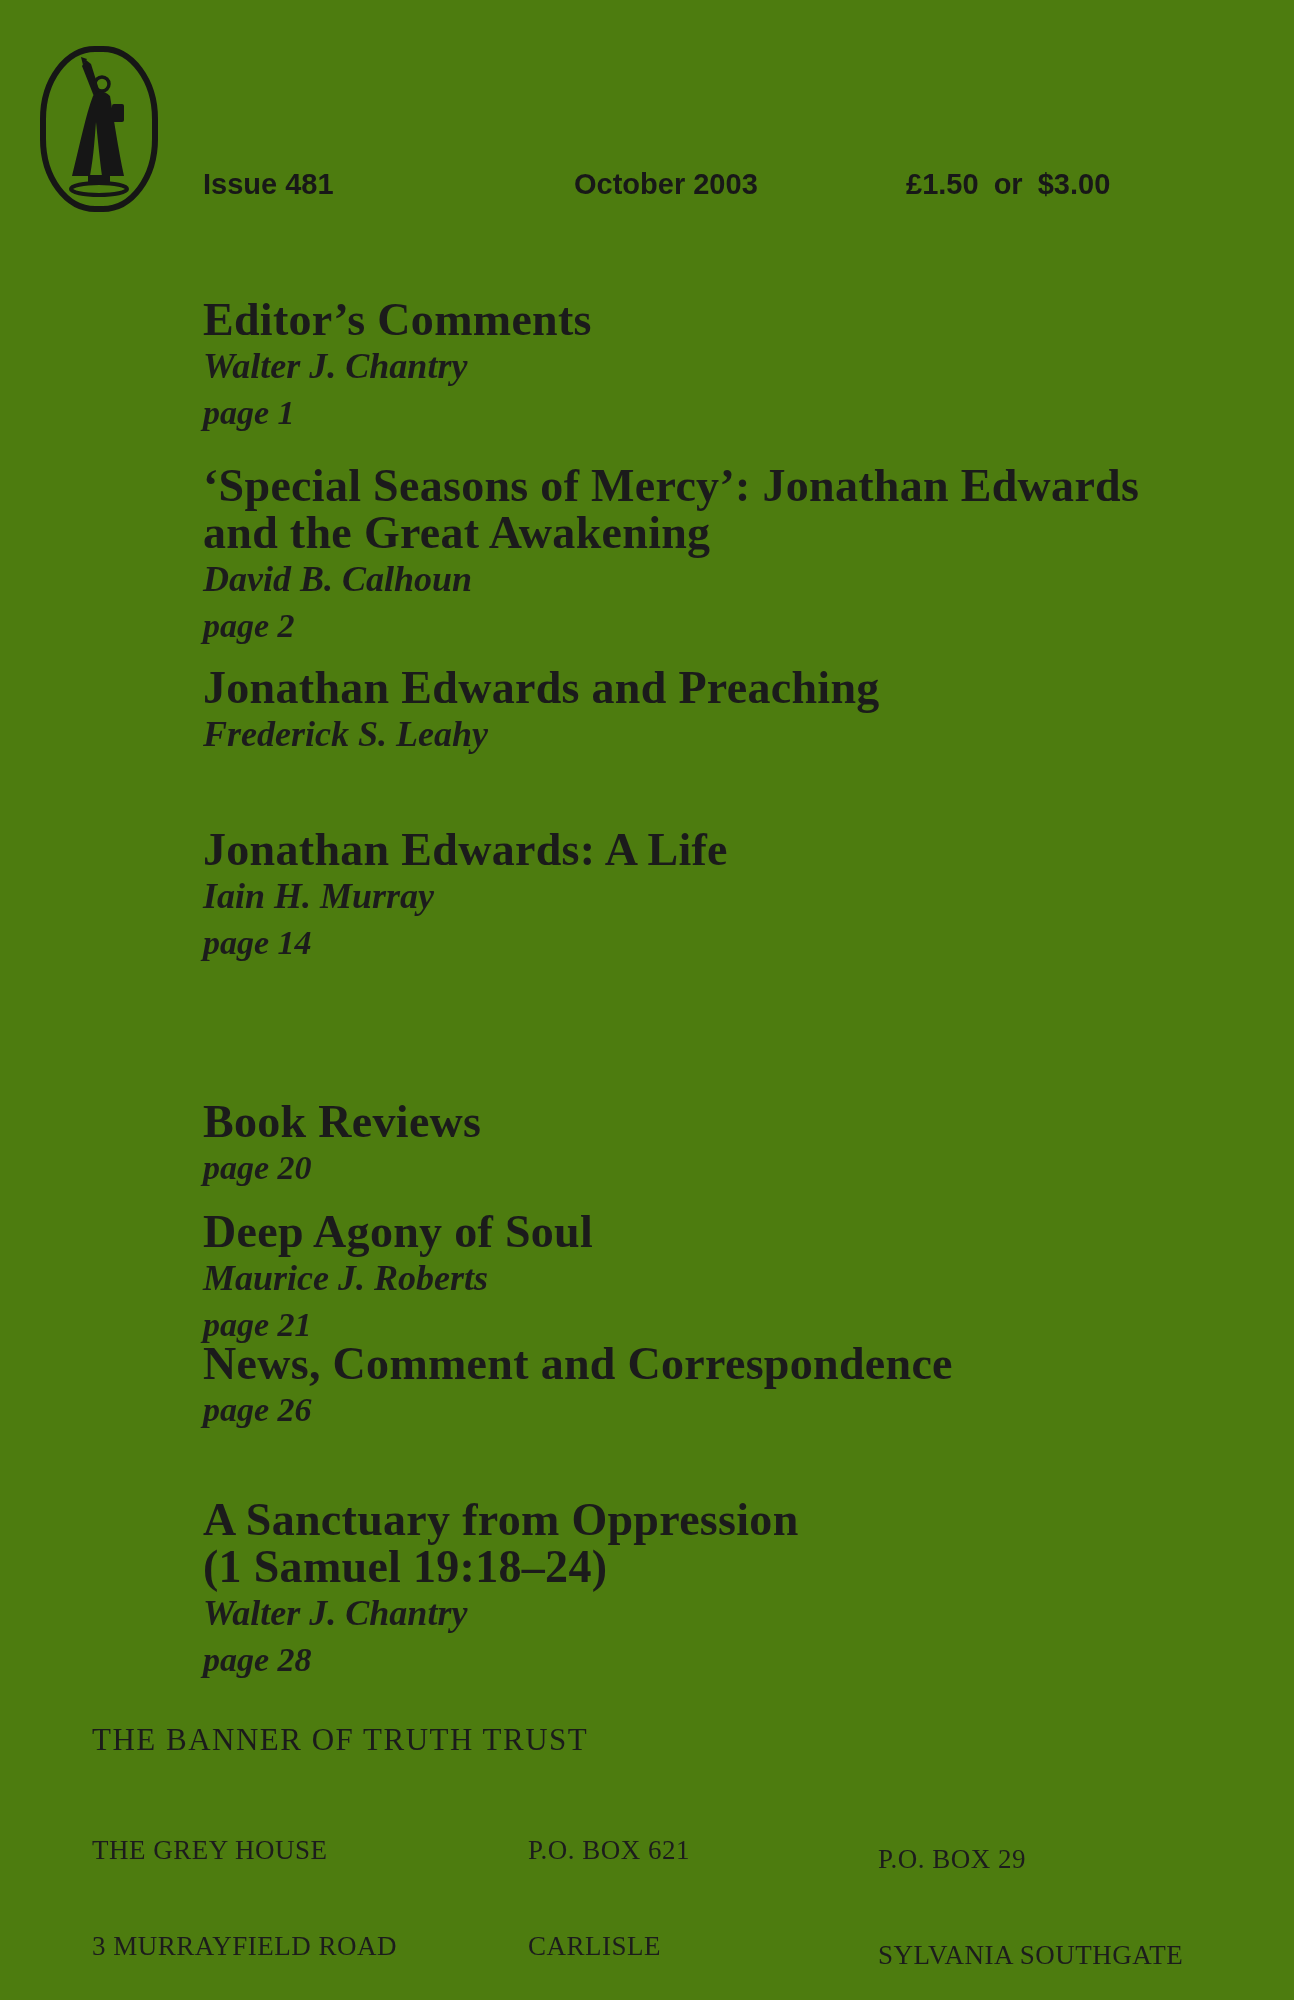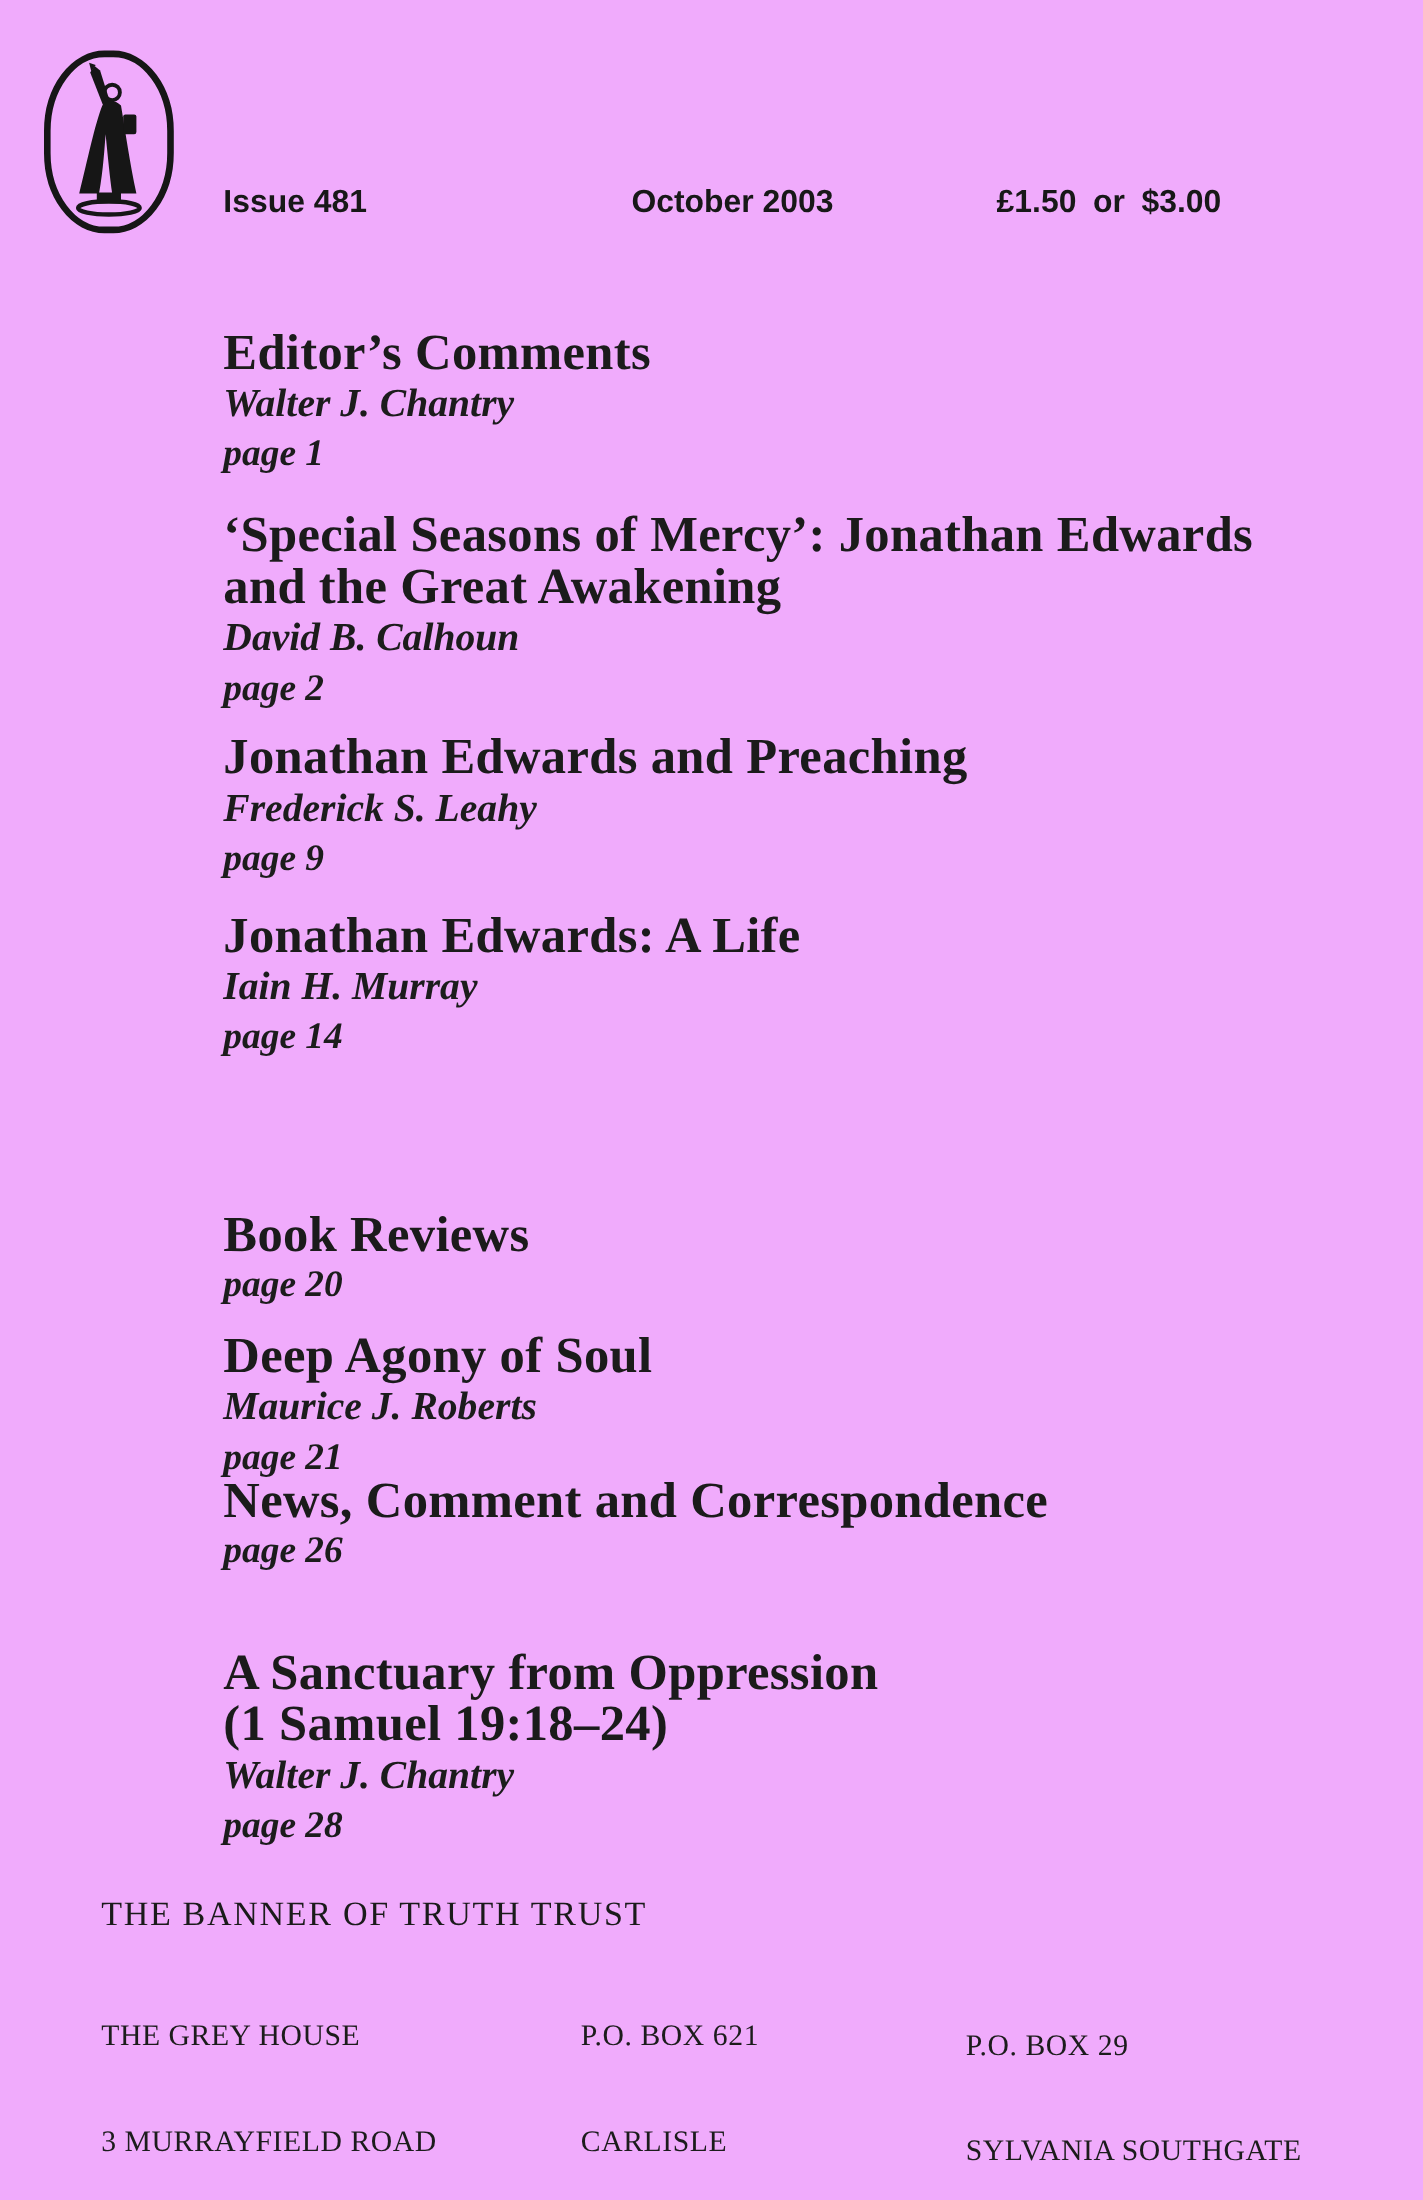--- a/index.html
+++ b/index.html
@@ -1,21 +1,21 @@
 <!DOCTYPE html>
 <html><head>
 <meta charset="utf-8">
 <style>
   html, body { margin: 0; padding: 0; background: #e8e8e8; }
   .page {
     position: relative;
     width: 1294px;
     height: 2000px;
     margin: 0 auto;
-    background: #f0abfc;
+    background: #4d7c0f;
     font-family: "Liberation Serif", serif;
     color: #1c1c1c;
     overflow: hidden;
   }
   
   .logo {
     position: absolute;
     left: 38px;
     top: 44px;
     width: 122px;
@@ -107,21 +107,20 @@
   <div class="entry" style="top:462px">
     <div class="entry-title">‘Special Seasons of Mercy’: Jonathan Edwards</div>
     <div class="entry-title">and the Great Awakening</div>
     <div class="entry-author">David B. Calhoun</div>
     <div class="entry-page">page 2</div>
   </div>
 
   <div class="entry" style="top:664px">
     <div class="entry-title">Jonathan Edwards and Preaching</div>
     <div class="entry-author">Frederick S. Leahy</div>
-    <div class="entry-page">page 9</div>
   </div>
 
   <div class="entry" style="top:826px">
     <div class="entry-title">Jonathan Edwards: A Life</div>
     <div class="entry-author">Iain H. Murray</div>
     <div class="entry-page">page 14</div>
   </div>
 
 
   <div class="entry" style="top:1098px">

